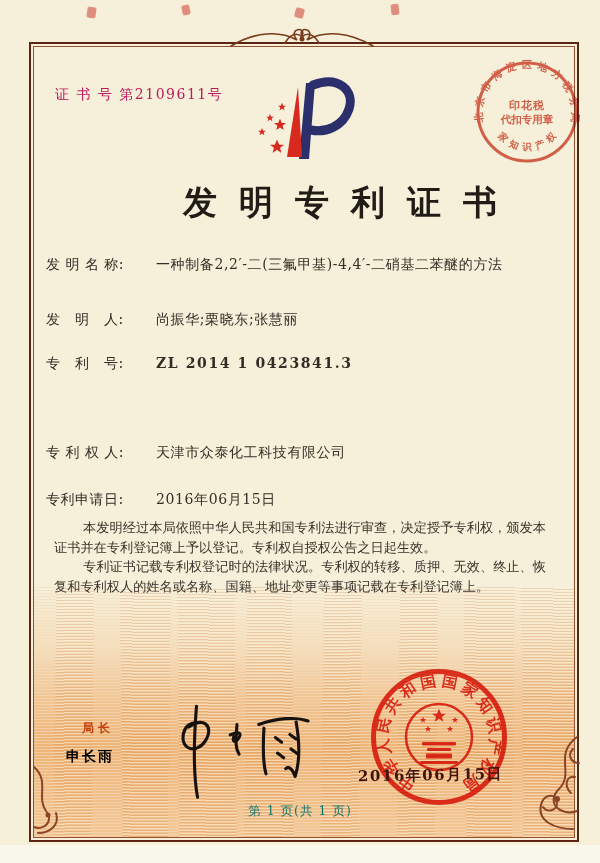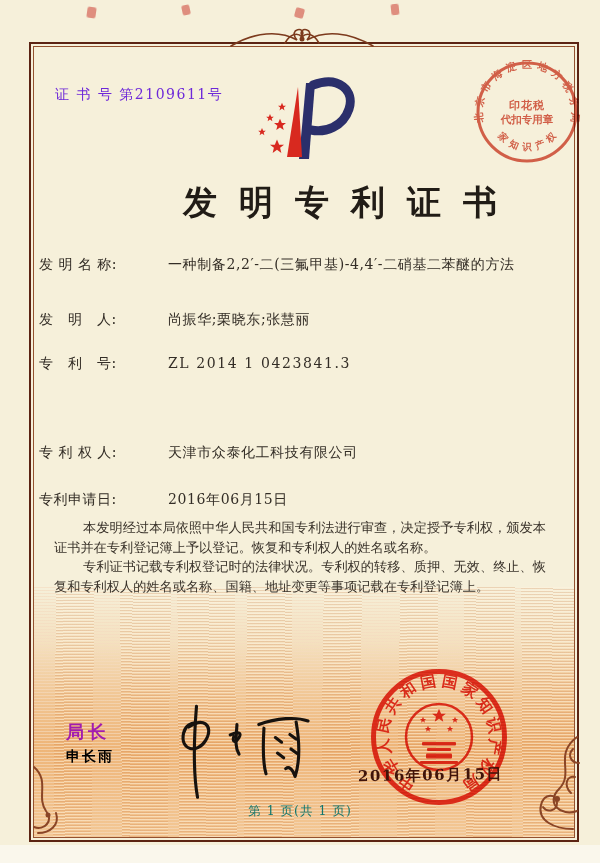--- a/index.html
+++ b/index.html
@@ -16,37 +16,37 @@
   .frame-inner{position:absolute;inset:2px;border:1px solid #94512f;}
   
   .guilloche{
     position:absolute;left:3px;right:3px;bottom:3px;height:250px;
     background:
       repeating-linear-gradient(179deg, rgba(255,243,222,.5) 0 1px, rgba(0,0,0,0) 1px 3px),
       repeating-linear-gradient(1.5deg, rgba(196,108,48,.22) 0 1px, rgba(0,0,0,0) 1px 3px),
       linear-gradient(180deg, rgba(240,184,122,0) 0, rgba(240,184,122,.28) 55px, rgba(238,172,104,.62) 110px, rgba(236,166,96,.8) 160px, rgba(242,186,126,.75) 100%);
   }
   
-  .cert-no{position:absolute;left:55px;top:86px;font-size:14px;letter-spacing:1.5px;color:#6d28d9;}
+  .cert-no{position:absolute;left:55px;top:86px;font-size:14px;letter-spacing:1.5px;color:#be185d;}
   .logo{position:absolute;left:235px;top:73px;}
   .title{
     position:absolute;left:0;top:180px;width:600px;text-align:center;
     font-size:34px;font-weight:700;letter-spacing:22px;text-indent:22px;color:#211c16;padding-left:40px;
   }
   
-  .row{position:absolute;left:39px;width:495px;display:flex;font-size:14px;color:#332d26;gap:19px;}
+  .row{position:absolute;left:46px;width:495px;display:flex;font-size:14px;color:#332d26;}
   .row .lbl{min-width:88px;white-space:pre;letter-spacing:.5px;}
   .row .val{margin-left:22px;letter-spacing:.6px;}
   .r0{top:256px}.r1{top:311px}.r2{top:355px}.r3{top:399px}.r4{top:444px}.r5{top:491px}
-  .r2 .val{letter-spacing:1.6px;}
+  .r2 .val{letter-spacing:1.6px;font-weight:bold;}
   
   .paras{position:absolute;left:54px;top:518px;width:492px;font-size:13.2px;line-height:19.6px;text-align:justify;color:#39322a;}
   .paras p{margin:0;text-indent:2.2em;}
   
-  .officer-title{position:absolute;left:66px;top:720px;font-size:18px;font-weight:600;letter-spacing:4px;font-family:"DejaVu Sans","Liberation Sans",sans-serif;color:#a21caf;}
+  .officer-title{position:absolute;left:82px;top:720px;font-size:12px;font-weight:600;letter-spacing:4px;font-family:"DejaVu Sans","Liberation Sans",sans-serif;color:#c2410c;}
   .officer-name{position:absolute;left:66px;top:748px;font-size:14px;font-weight:600;letter-spacing:2px;font-family:"DejaVu Sans","Liberation Sans",sans-serif;color:#000000;}
   .signature{position:absolute;left:160px;top:696px;}
   
   .tax-stamp{position:absolute;left:469px;top:54px;opacity:.88;mix-blend-mode:multiply;}
   .grant-seal{position:absolute;left:364px;top:662px;opacity:.93;mix-blend-mode:multiply;}
   .seal-date{
     position:absolute;left:358px;top:766px;font-size:15px;font-weight:700;
     color:#40140a;letter-spacing:1.5px;transform:rotate(-1deg);z-index:5;
   }
   
@@ -147,21 +147,21 @@
   <div class="row r4">
     <span class="lbl">专 利 权 人:</span>
     <span class="val">天津市众泰化工科技有限公司</span>
   </div>
   <div class="row r5">
     <span class="lbl">专利申请日:</span>
     <span class="val">2016年06月15日</span>
   </div>
 
   <div class="paras">
-    <p>本发明经过本局依照中华人民共和国专利法进行审查，决定授予专利权，颁发本证书并在专利登记簿上予以登记。恢复和专利权人的姓名或名称。</p>
+    <p>本发明经过本局依照中华人民共和国专利法进行审查，决定授予专利权，颁发本证书并在专利登记簿上予以登记。专利权自授权公告之日起生效。</p>
     <p>专利证书记载专利权登记时的法律状况。专利权的转移、质押、无效、终止、恢复和专利权人的姓名或名称、国籍、地址变更等事项记载在专利登记簿上。</p>
   </div>
 
   <div class="officer-title">局长</div>
   <div class="officer-name">申长雨</div>
 
   <svg class="signature" width="156" height="109" viewBox="0 0 300 210">
     <g stroke="#17120e" stroke-width="6" fill="none" stroke-linecap="round" stroke-linejoin="round">
       <path d="M55,60 C80,40 105,55 88,85 C72,112 38,105 45,72 C48,58 60,50 70,52"></path>
       <path d="M70,20 C66,70 62,140 72,195"></path>

